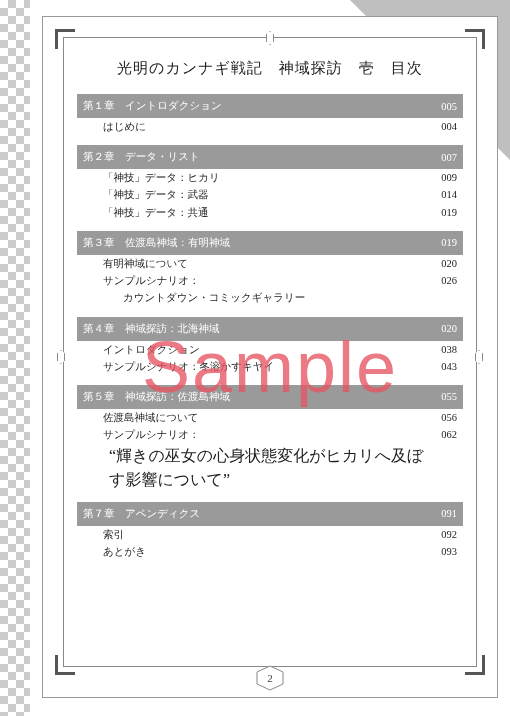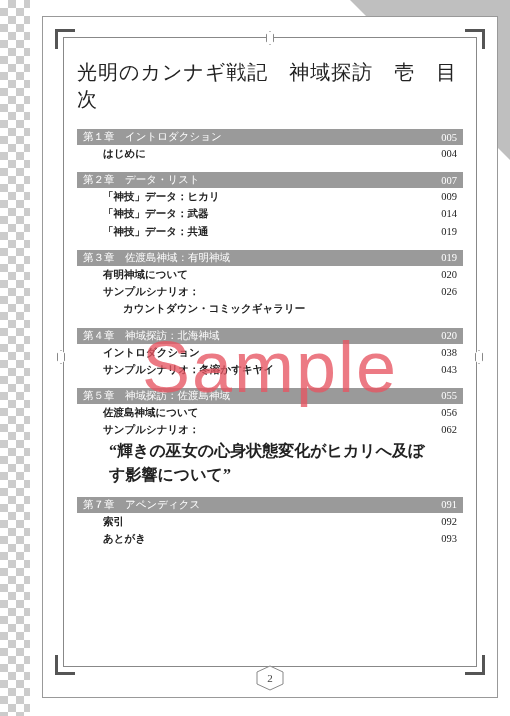--- a/index.html
+++ b/index.html
@@ -69,43 +69,44 @@
   .hexmark.top { left: 50%; top: 14px; margin-left: -4px; }
   .hexmark.left { left: 14px; top: 50%; margin-top: -7px; }
   .hexmark.right { right: 14px; top: 50%; margin-top: -7px; }
   .content {
     position: absolute;
     left: 34px; right: 34px; top: 34px; bottom: 48px;
     font-size: 11px;
     color: #222;
   }
   .title {
-    font-size: 20px;
+    text-align: center;
+    font-size: 15px;
     margin: 8px 0 16px;
     letter-spacing: 1px;
   }
   .section { margin-bottom: 10px; }
   .bar {
     display: flex;
     align-items: center;
     background: #9a9a9a;
     color: #fff;
-    height: 16px;
+    height: 24px;
     padding: 0 6px;
     font-size: 10.5px;
   }
   .bar .blabel { flex: 1; }
   .bar .bpage { }
   .row {
     display: flex;
     padding: 1px 6px 1px 26px;
     font-size: 10.5px;
     line-height: 1.45;
   }
-  .row .rlabel { flex: 1; font-weight: bold; }
+  .row .rlabel { flex: 1; }
   .row .rpage { min-width: 30px; text-align: right; }
   .row.sub { padding-left: 46px; }
   .row.quote { padding-left: 32px; font-size: 16px; }
   
   .pagenum-wrap {
     position: absolute;
     left: 50%; bottom: 6px;
     transform: translateX(-50%);
     text-align: center;
   }

